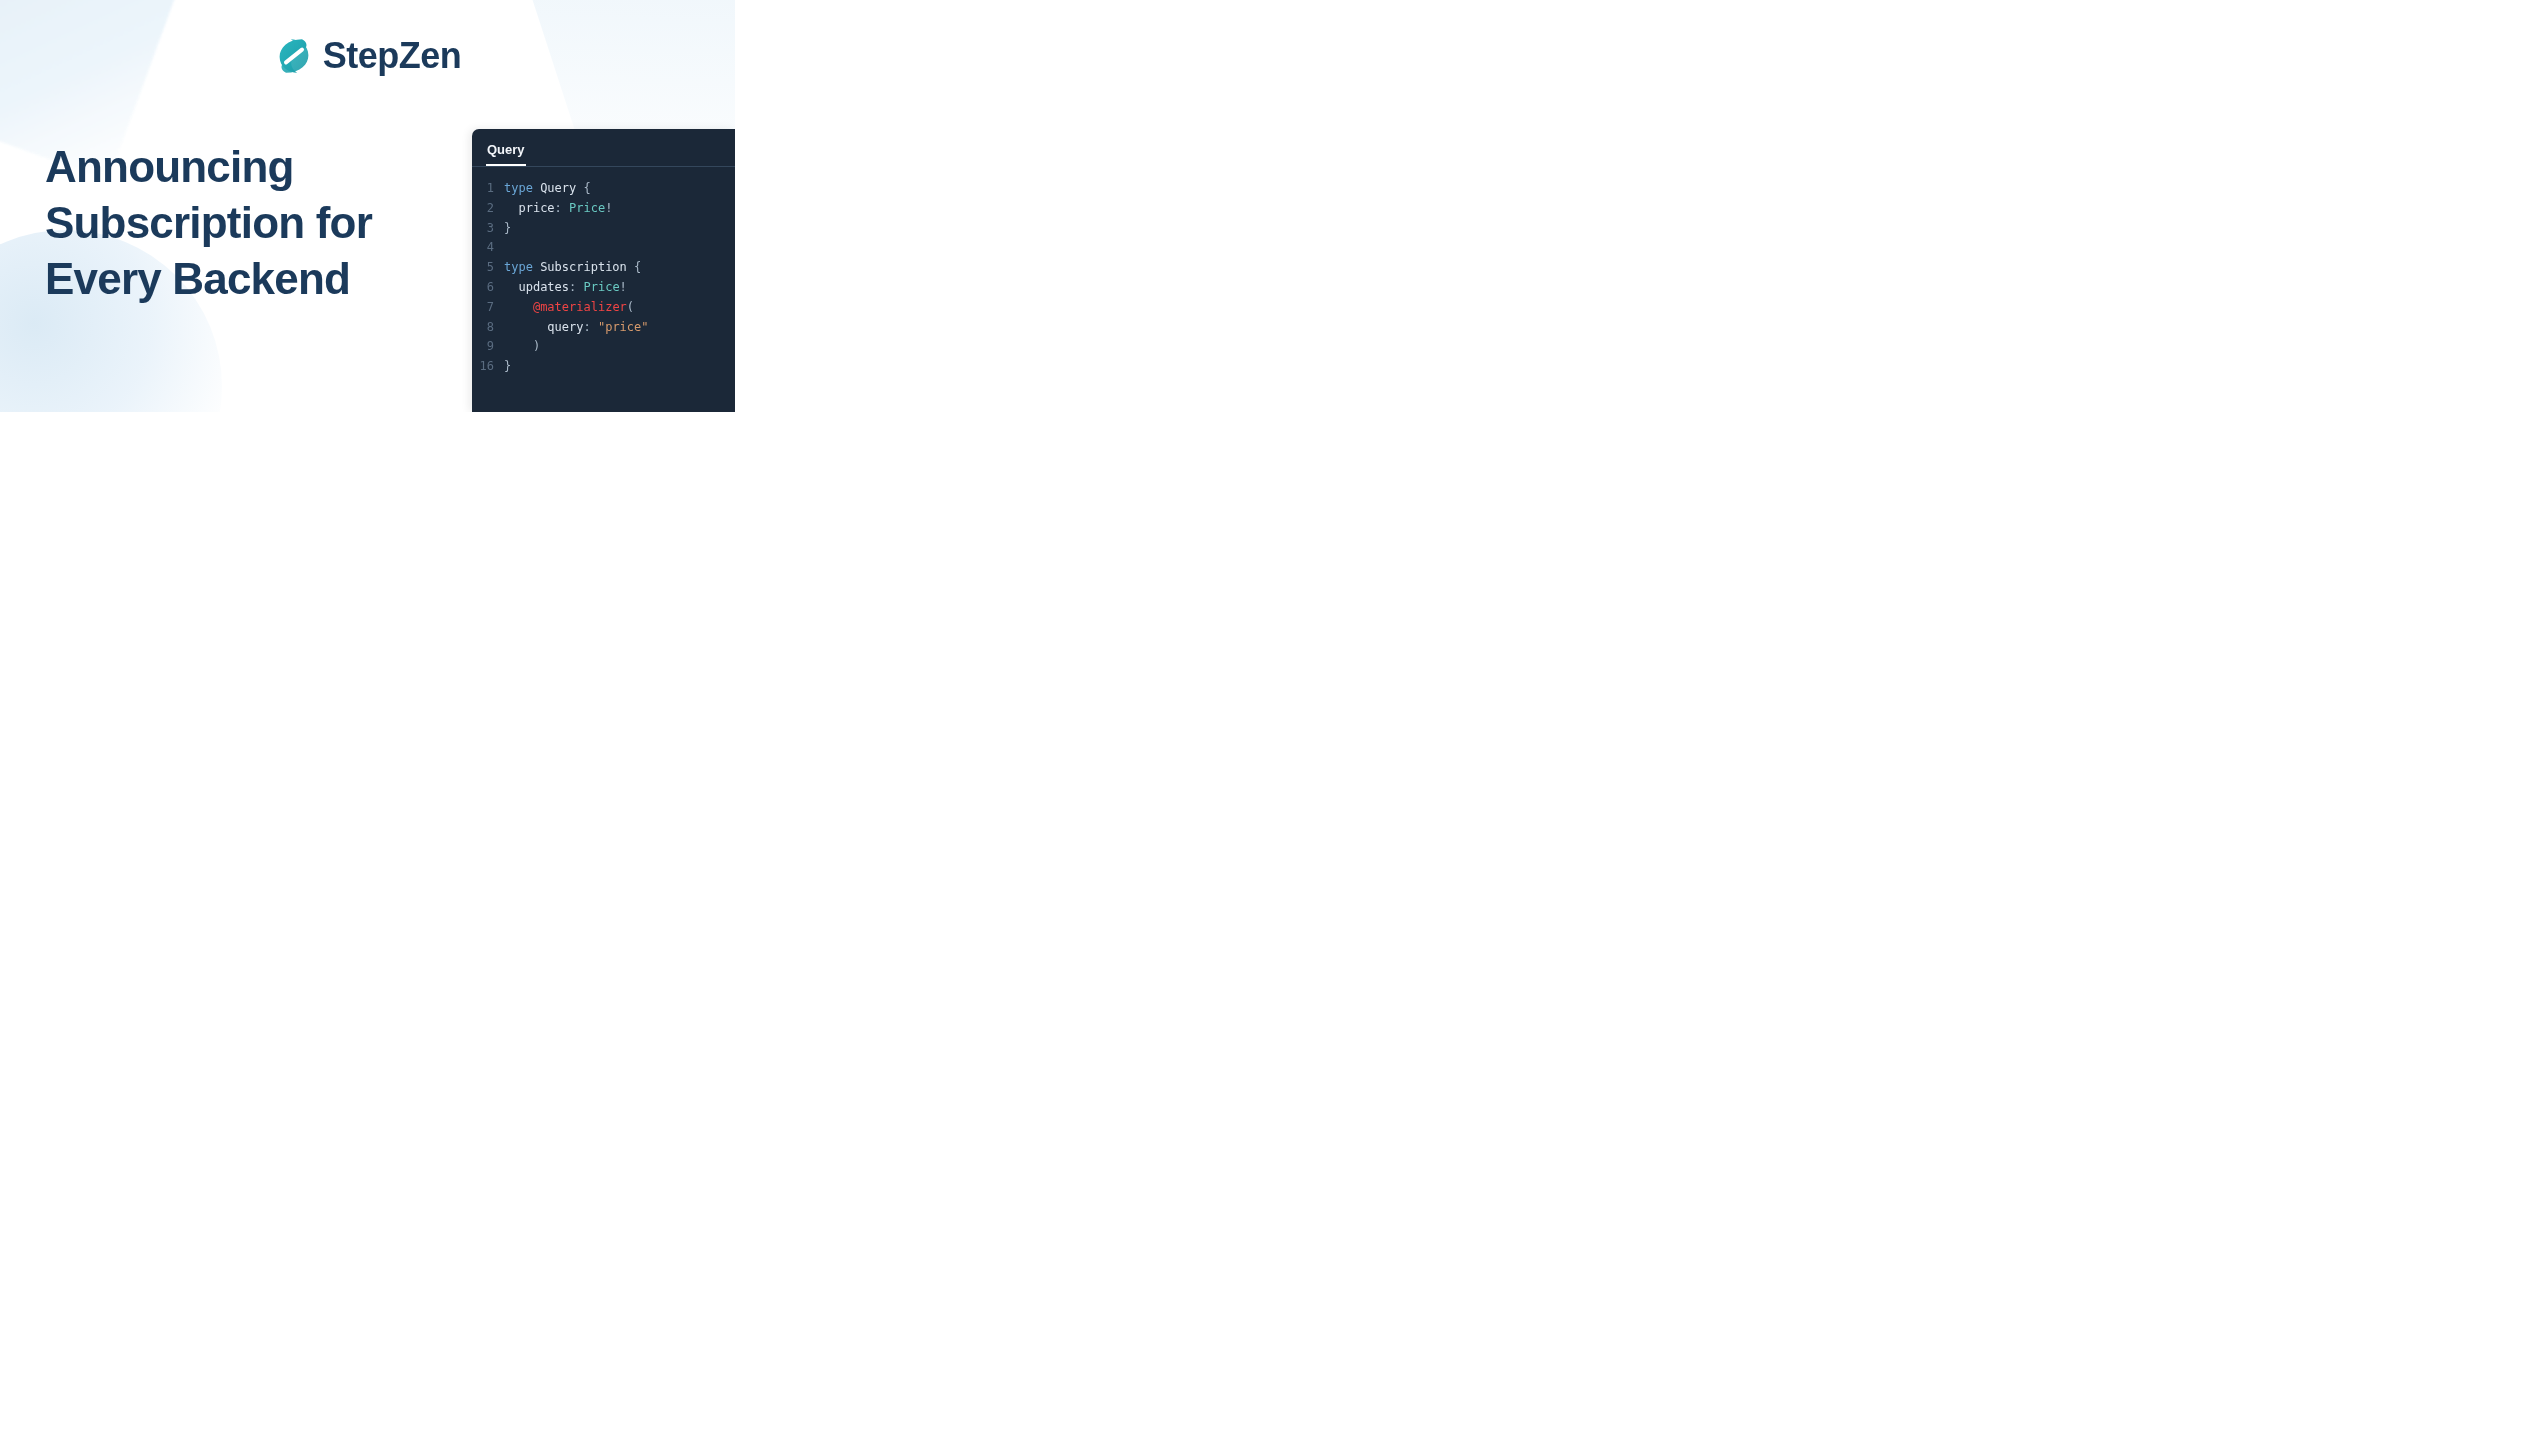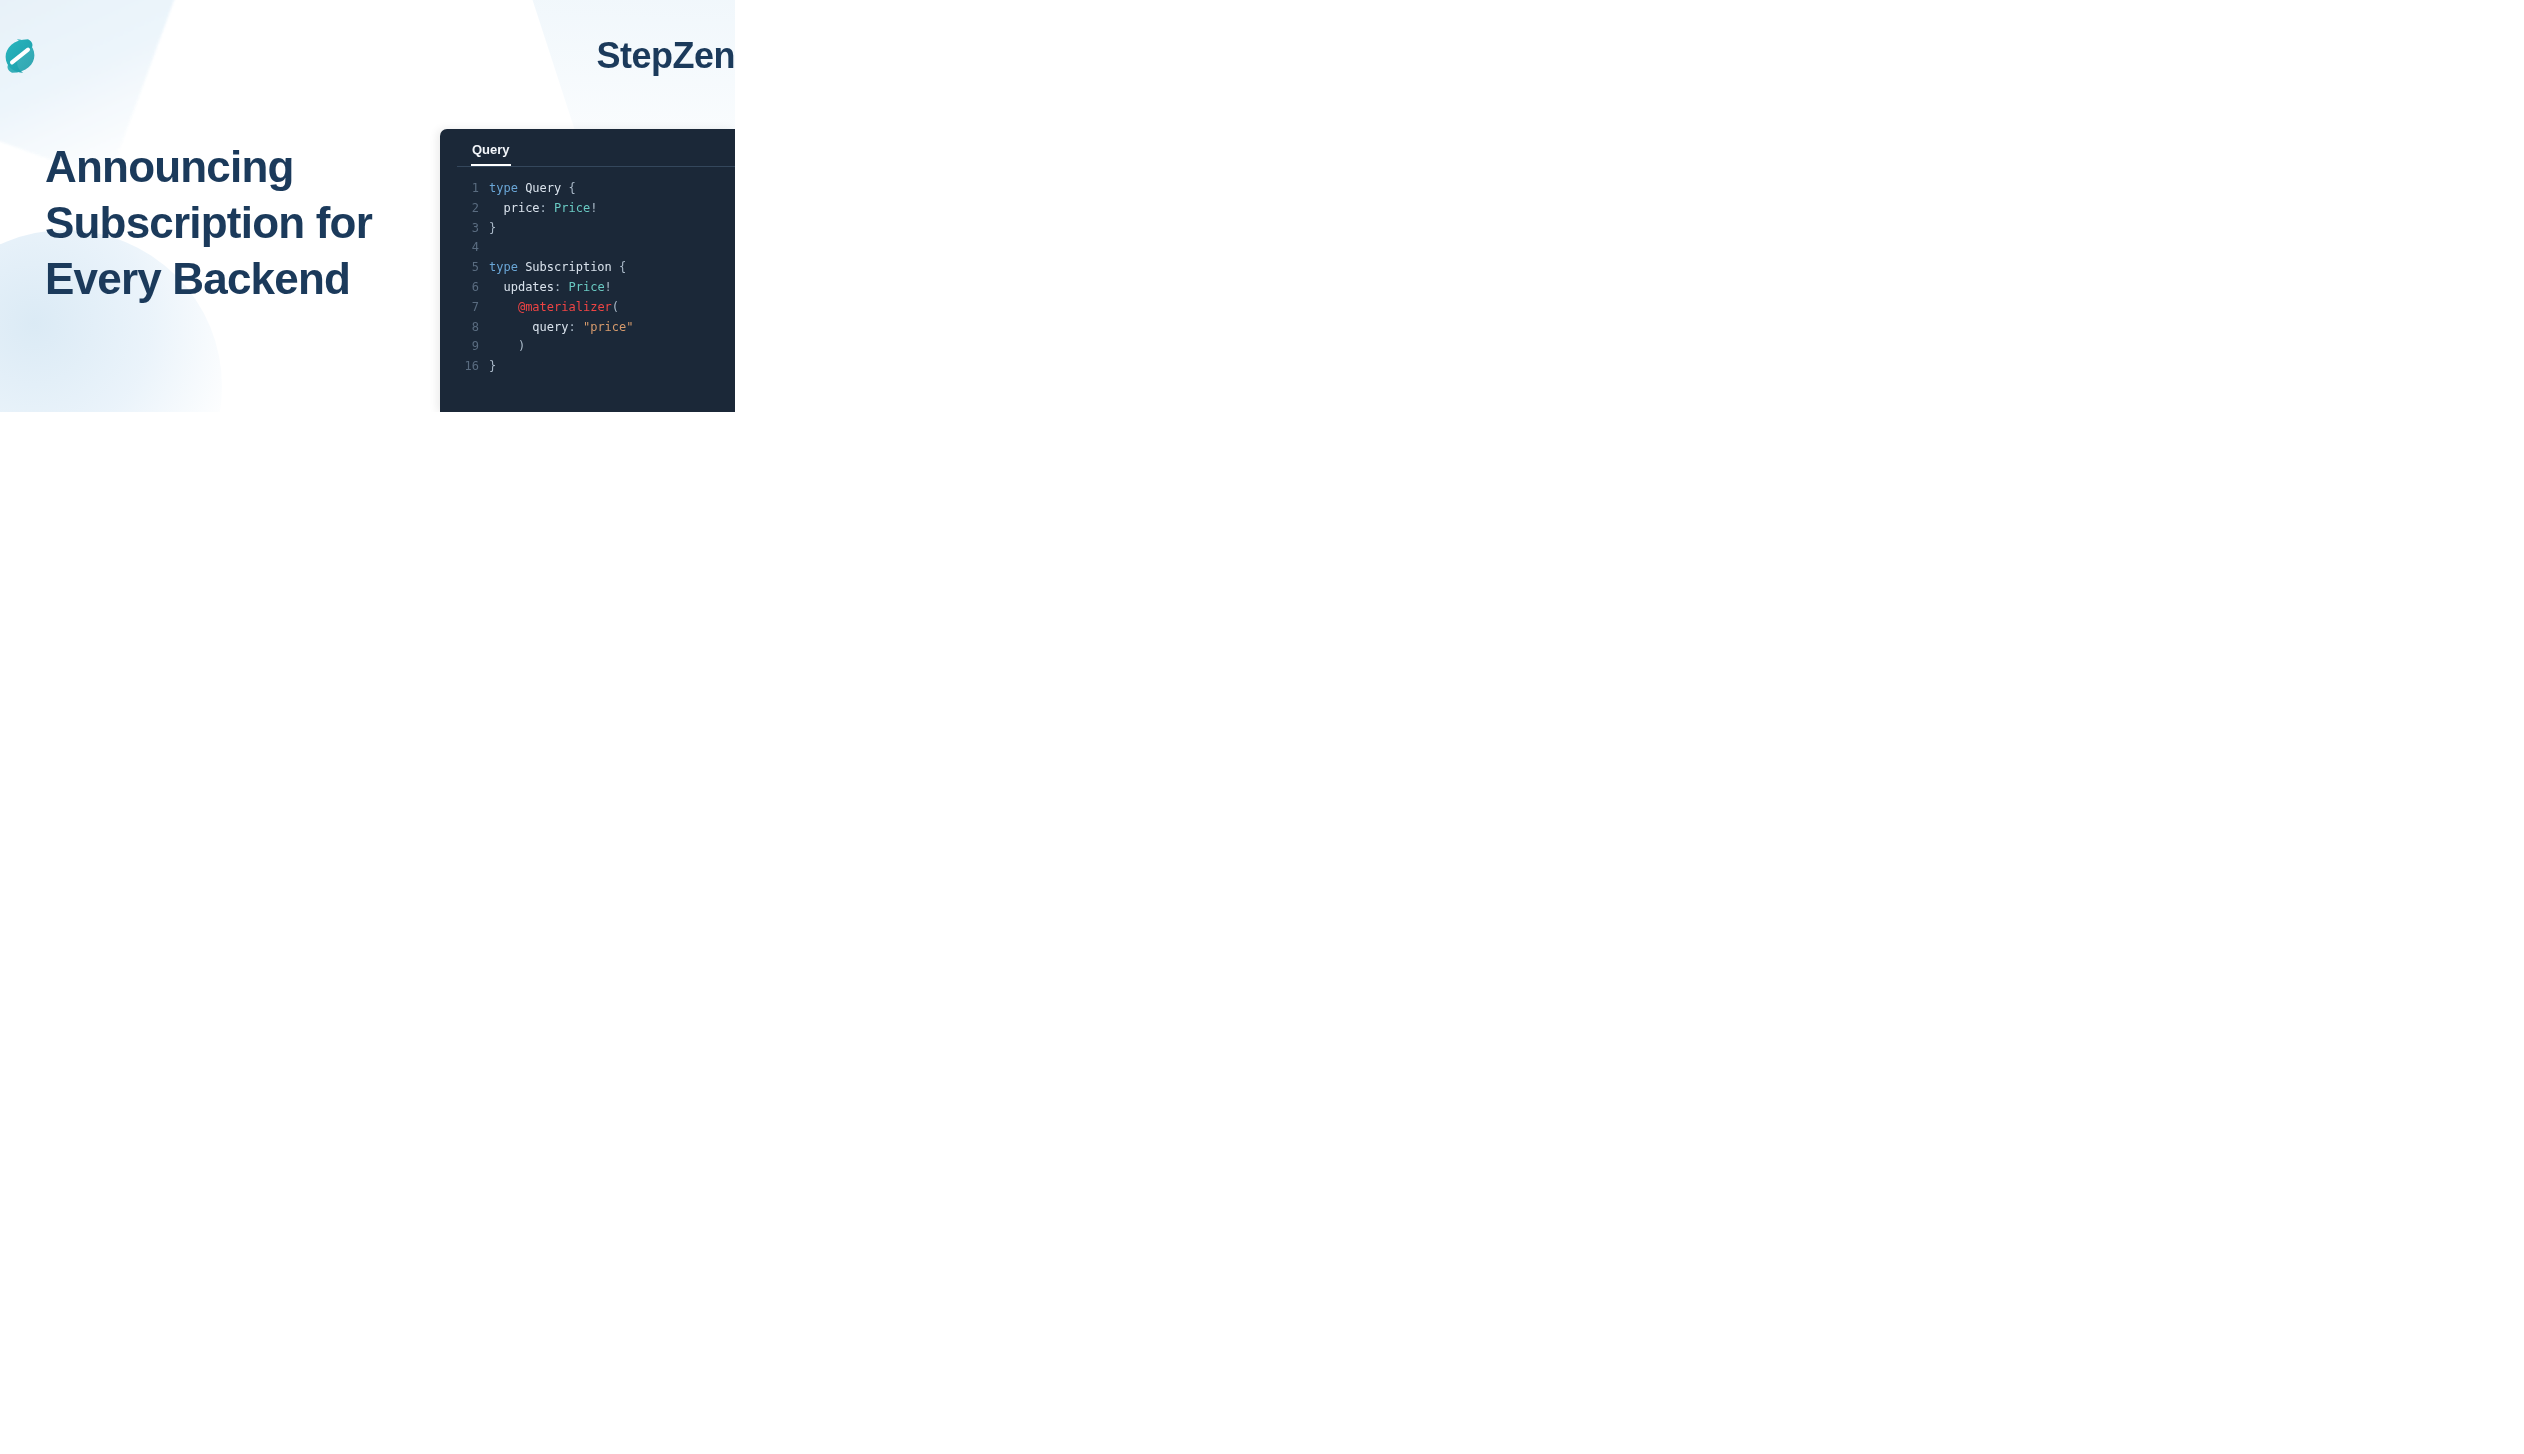--- a/index.html
+++ b/index.html
@@ -38,21 +38,21 @@
     width: 313px; height: 313px;
     background: radial-gradient(circle at 40% 30%, #d7e8f4 0%, #e8f2fa 40%, #ffffff 75%);
     border-radius: 50%;
     opacity: .9;
   }
 
   .logo-bar {
     position: absolute;
     top: 35px; left: 0; right: 0;
     display: flex;
-    justify-content: space-between;
+    justify-content: center;
     align-items: center;
     gap: 9px;
   }
   .logo-mark svg { display: block; }
   .logo-word {
     font-size: 36px;
     font-weight: 600;
     color: #1b3a5b;
     letter-spacing: -0.5px;
   }
@@ -66,30 +66,29 @@
     line-height: 1.27;
     font-weight: 800;
     color: #1b3a5b;
     letter-spacing: -0.8px;
   }
 
   .code-panel {
     position: absolute;
     top: 129px;
     right: 0;
-    width: 295px;
+    width: 263px;
     bottom: 0;
     background: #1b2838;
     border-top-left-radius: 7px;
     color: #cbd5e1;
     box-shadow: -3px 0 9px rgba(0,0,0,.08);
     display: flex;
     flex-direction: column;
     overflow: hidden;
-    padding-left: 17px;
   }
   .code-tabs {
     padding: 9px 14px 0 14px;
     border-bottom: 0.5px solid #34475c;
   }
   .code-tab {
     display: inline-block;
     font-size: 13px;
     font-weight: 600;
     color: #f3f6fa;

